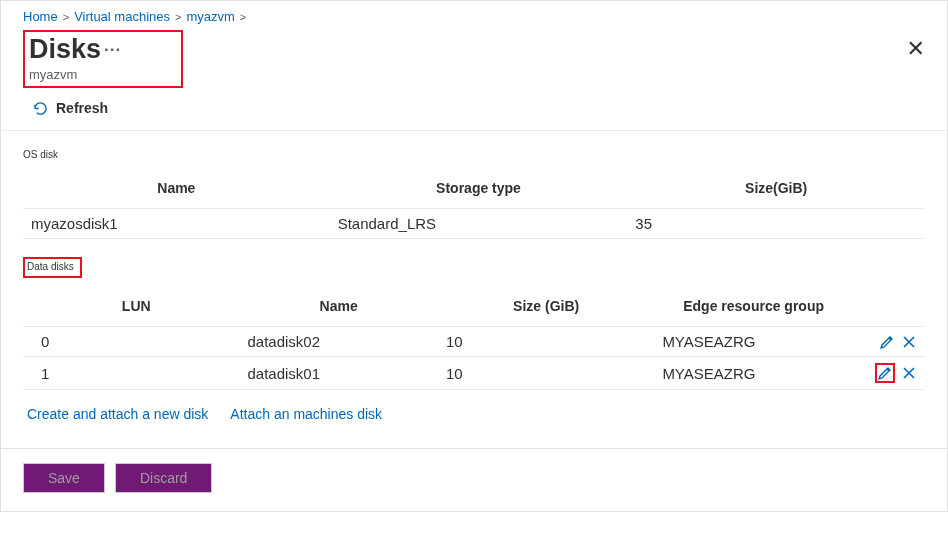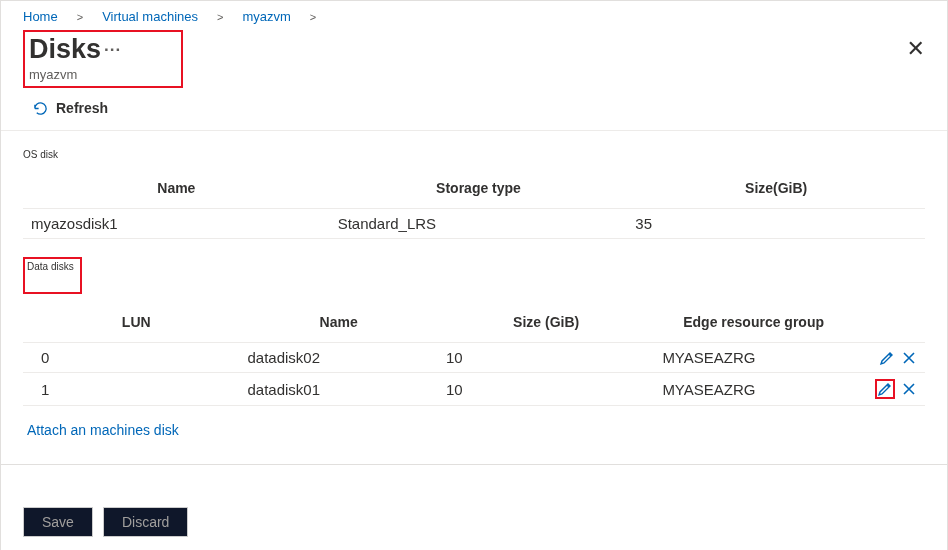--- a/index.html
+++ b/index.html
@@ -1,18 +1,18 @@
 <!DOCTYPE html>
 <html><head>
   <meta charset="utf-8">
   <style>
     * { box-sizing: border-box; margin: 0; padding: 0; }
     body { font-family: "Segoe UI", Arial, sans-serif; color: #323130; background: #fff; width: 948px; font-size: 13px; }
     .container { border: 1px solid #e1dfdd; }
-    .breadcrumb { display: flex; align-items: center; gap: 19px; padding: 8px 22px 6px; font-size: 13px; }
+    .breadcrumb { display: flex; align-items: center; gap: 5px; padding: 8px 22px 6px; font-size: 13px; }
     .breadcrumb a { color: #0067b8; text-decoration: none; cursor: pointer; }
     .breadcrumb .sep { color: #605e5c; font-size: 11px; }
     .title-row { display: flex; align-items: flex-start; justify-content: space-between; padding: 0 22px 2px; }
     .title { font-size: 27px; font-weight: 600; display: inline-flex; align-items: center; gap: 3px; }
     .title-ellipsis { color: #605e5c; font-size: 17px; cursor: pointer; }
     .subtitle { color: #605e5c; font-size: 13px; margin-top: 2px; }
     .close-btn { font-size: 22px; color: #323130; cursor: pointer; font-weight: 300; margin-top: 6px; }
     .refresh-row { display: flex; align-items: center; gap: 8px; padding: 10px 32px 14px; border-bottom: 1px solid #edebe9; font-weight: bold; }
     .refresh-icon { width: 15px; height: 15px; color: #0067b8; display:inline-block; }
     .refresh-label { font-size: 14px; color: #323130; cursor: pointer; }
@@ -20,22 +20,22 @@
     .section-h { font-size: 10px; font-weight: 400; padding: 18px 0 10px; }
     .tbl { width: 100%; border-collapse: collapse; }
     .tbl th { text-align: center; font-weight: 600; font-size: 14px; padding: 10px 8px 12px; border-bottom: 1px solid #edebe9; }
     .tbl td { font-size: 15px; padding: 6px 8px; border-bottom: 1px solid #edebe9; vertical-align: middle; }
     .action-cell { display: flex; gap: 6px; justify-content: flex-end; align-items: center; }
     .act-btn { color: #0067b8; cursor: pointer; display: inline-flex; align-items: center; }
     .act-btn svg { width: 16px; height: 16px; }
     .links-row { display: flex; gap: 22px; padding: 16px 4px 26px; }
     .links-row a { color: #0067b8; text-decoration: none; font-size: 14px; cursor: pointer; }
     .footer { border-top: 1px solid #e1dfdd; padding: 14px 22px 18px; display: flex; gap: 10px; }
-    .btn { padding: 6px 18px; border: 1px solid #ccc; background: #0f172a; color: #a19f9d; font-size: 14px; cursor: default; margin-top: 28px; }
-    .highlight-red { border: 2px solid #e81123; display: inline-block; padding: 2px 6px 20px 2px; }
+    .btn { padding: 6px 24px; border: 1px solid #ccc; background: #701a75; color: #a19f9d; font-size: 14px; cursor: default; }
+    .highlight-red { border: 2px solid #e81123; display: inline-block; padding: 2px 6px 4px 2px; }
     .title-highlight { border: 2px solid #e81123; padding: 2px 60px 4px 4px; display: inline-block; }
     .edit-highlight { border: 2px solid #e81123; padding: 0; display: inline-flex; }
   </style>
 </head>
 <body>
 
 <div class="container">
   <div class="breadcrumb">
     <a>Home</a>
     <span class="sep">&gt;</span>
@@ -135,20 +135,21 @@
                     <path d="M3 3l10 10M13 3L3 13"></path>
                   </svg>
                 </span>
           </div>
             </td>
         </tr>
       </tbody>
     </table>
 
     <div class="links-row">
+      <a>Create and attach a new disk</a>
       <a>Attach an machines disk</a>
     </div>
   </div>
 
   <div class="footer">
     <button class="btn">Save</button>
     <button class="btn">Discard</button>
   </div>
 </div>
 

